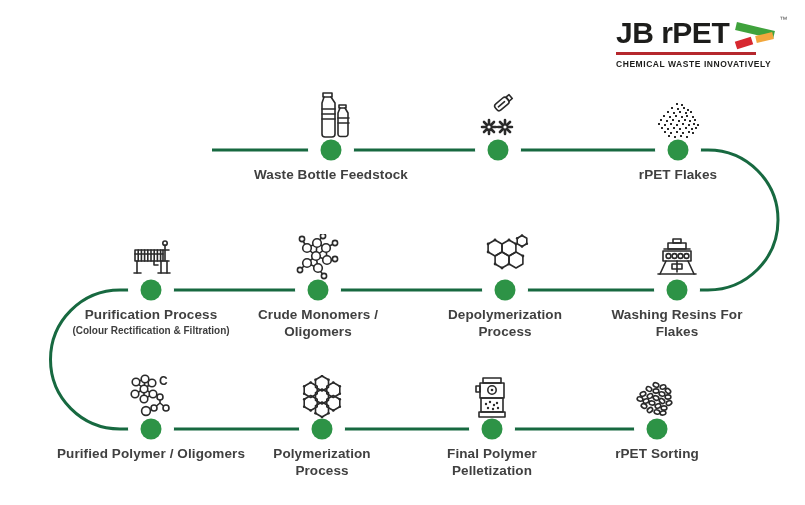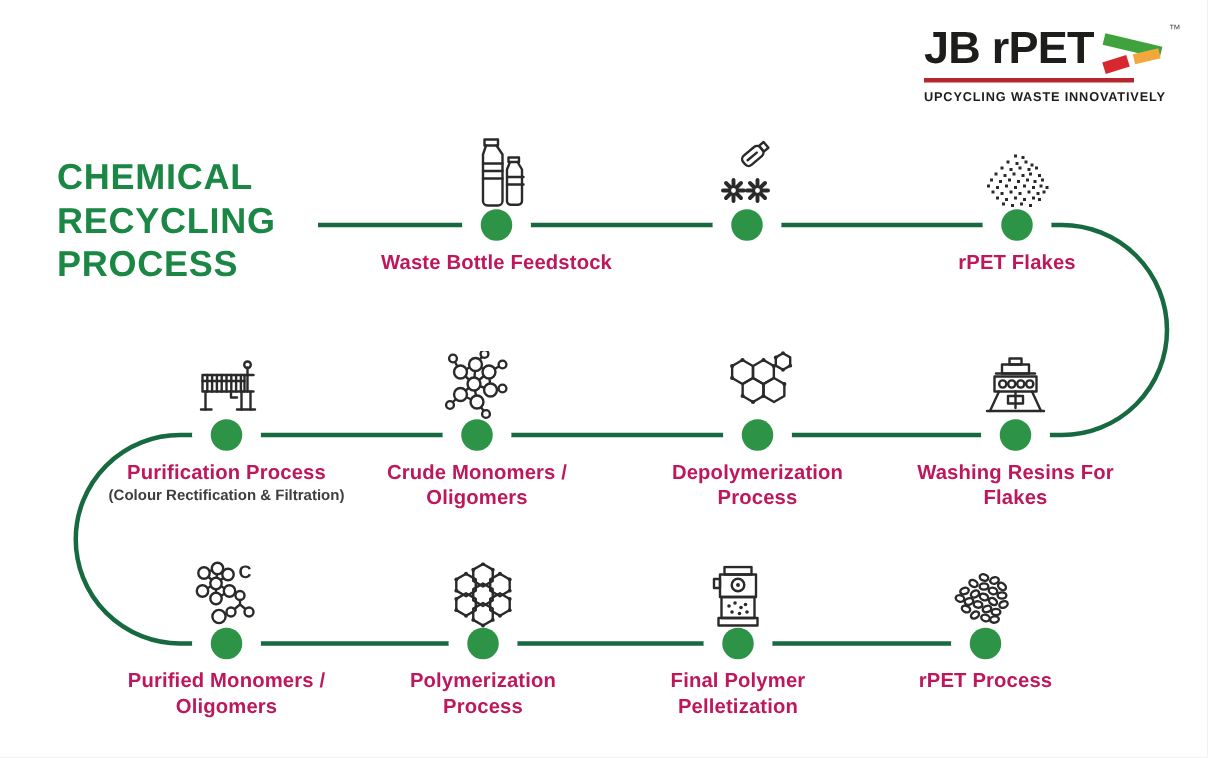--- a/index.html
+++ b/index.html
@@ -18,21 +18,21 @@
   .logo{position:absolute;left:616px;top:16px;width:186px;}
   .logo-row{display:flex;align-items:flex-start;}
   .logo-text{font-size:30px;font-weight:800;color:#1d1d1b;letter-spacing:-.5px;line-height:34px;white-space:nowrap;}
   .logo-arrow{margin-left:4px;margin-top:6px;}
   .logo-tm{font-size:8px;color:#555;margin-top:0;line-height:8px;}
   .logo-rule{height:2.5px;background:#b5272d;width:140px;margin-top:2px;}
   .logo-tagline{font-size:8.5px;font-weight:700;letter-spacing:.55px;color:#1d1d1b;margin-top:4px;white-space:nowrap;}
   
   .step{position:absolute;text-align:center;}
   .step .icon{height:52px;display:flex;align-items:flex-end;justify-content:center;}
-  .step .lbl{margin-top:26px;font-size:13.5px;font-weight:700;color:#be185d;line-height:17px;letter-spacing:.1px;}
+  .step .lbl{margin-top:26px;font-size:13.5px;font-weight:700;color:#404040;line-height:17px;letter-spacing:.1px;}
   .step .sub{margin-top:1px;font-size:10px;font-weight:700;color:#3e3e3e;line-height:14px;}
   svg.flow{position:absolute;left:0;top:0;}
   .ic{stroke:#2a2a2a;fill:none;stroke-width:1.6;stroke-linejoin:round;stroke-linecap:round;}
 </style>
 </head>
 <body>
 
 <div class="canvas">
 
   <svg class="flow" width="805" height="505">
@@ -58,38 +58,33 @@
         <circle cx="318" cy="290" r="10.5"></circle>
         <circle cx="505" cy="290" r="10.5"></circle>
         <circle cx="677" cy="290" r="10.5"></circle>
       <circle cx="151" cy="429" r="10.5"></circle>
         <circle cx="322" cy="429" r="10.5"></circle>
         <circle cx="492" cy="429" r="10.5"></circle>
         <circle cx="657" cy="429" r="10.5"></circle>
     </g>
   </svg>
 
-  <div class="title">
-    <span>CHEMICAL</span>
-    <span>RECYCLING</span>
-    <span>PROCESS</span>
-  </div>
 
   <div class="logo">
     <div class="logo-row">
       <div class="logo-text">JB rPET</div>
       <svg class="logo-arrow" width="46" height="28" viewBox="0 0 46 28">
         <line x1="3" y1="4" x2="41" y2="13" stroke="#3fa23c" stroke-width="8"></line>
         <line x1="3" y1="23.5" x2="19" y2="18.5" stroke="#d7282f" stroke-width="8"></line>
         <line x1="23" y1="17.5" x2="40" y2="13.5" stroke="#f2a73d" stroke-width="7"></line>
       </svg>
       <div class="logo-tm">™</div>
     </div>
     <div class="logo-rule"></div>
-    <div class="logo-tagline">UPCYCLING WASTE INNOVATIVELY</div>
+    <div class="logo-tagline">CHEMICAL WASTE INNOVATIVELY</div>
   </div>
 
   <div class="step" style="left:241px;top:88px;width:180px;">
     <div class="icon">
       <svg width="40" height="48" viewBox="0 0 40 48" class="ic">
         <rect x="12" y="1" width="9" height="4"></rect>
         <path d="M13 5 L11 11 V42 a3 3 0 0 0 3 3 h7 a3 3 0 0 0 3 -3 V11 L20 5"></path>
         <path d="M11 17 h13 M11 22 h13 M11 27 h13"></path>
         <rect x="28" y="13" width="7" height="3"></rect>
         <path d="M29 16 L27 21 V42 a2.5 2.5 0 0 0 2.5 2.5 h5 a2.5 2.5 0 0 0 2.5 -2.5 V21 L34 16"></path>
@@ -229,21 +224,21 @@
             <circle cx="17" cy="26" r="3.8"></circle>
             <circle cx="8" cy="21" r="3.8"></circle>
           <circle cx="33" cy="24" r="3"></circle>
             <circle cx="27" cy="35" r="3"></circle>
             <circle cx="39" cy="35" r="3"></circle>
           <circle cx="19" cy="38" r="4.4"></circle>
         </g>
         <text x="32" y="12" font-size="12" font-weight="bold" fill="#2a2a2a" stroke="none" font-family="Liberation Sans, sans-serif">C</text>
       </svg>
     </div>
-    <div class="lbl">Purified Monomers / Oligomers</div>
+    <div class="lbl">Purified Polymer / Oligomers</div>
   </div>
 
   <div class="step" style="left:247px;top:367px;width:150px;">
     <div class="icon">
       <svg width="44" height="44" viewBox="0 0 44 44" class="ic" stroke-width="1.4">
         <polygon points="22,1 28.5,4.75 28.5,12.25 22,16 15.5,12.25 15.5,4.75"></polygon>
         <polygon points="33.3,7.5 39.8,11.25 39.8,18.75 33.3,22.5 26.8,18.75 26.8,11.25"></polygon>
         <polygon points="33.3,20.5 39.8,24.25 39.8,31.75 33.3,35.5 26.8,31.75 26.8,24.25"></polygon>
         <polygon points="22,27 28.5,30.75 28.5,38.25 22,42 15.5,38.25 15.5,30.75"></polygon>
         <polygon points="10.7,20.5 17.2,24.25 17.2,31.75 10.7,35.5 4.2,31.75 4.2,24.25"></polygon>
@@ -317,16 +312,16 @@
         <ellipse cx="34" cy="22" rx="2.9" ry="2.1" transform="rotate(-25 34 22)"></ellipse>
         <ellipse cx="17" cy="22" rx="2.9" ry="2.1" transform="rotate(10 17 22)"></ellipse>
         <ellipse cx="23" cy="25" rx="2.9" ry="2.1" transform="rotate(-20 23 25)"></ellipse>
         <ellipse cx="9" cy="25" rx="2.9" ry="2.1" transform="rotate(25 9 25)"></ellipse>
         <ellipse cx="29" cy="27" rx="2.9" ry="2.1"></ellipse>
         <ellipse cx="15" cy="29" rx="2.9" ry="2.1" transform="rotate(-35 15 29)"></ellipse>
         <ellipse cx="22" cy="31" rx="2.9" ry="2.1" transform="rotate(15 22 31)"></ellipse>
         <ellipse cx="28" cy="32" rx="2.9" ry="2.1" transform="rotate(-10 28 32)"></ellipse>
       </svg>
     </div>
-    <div class="lbl">rPET Process</div>
+    <div class="lbl">rPET Sorting</div>
   </div>
 
 </div>
 
 </body></html>

